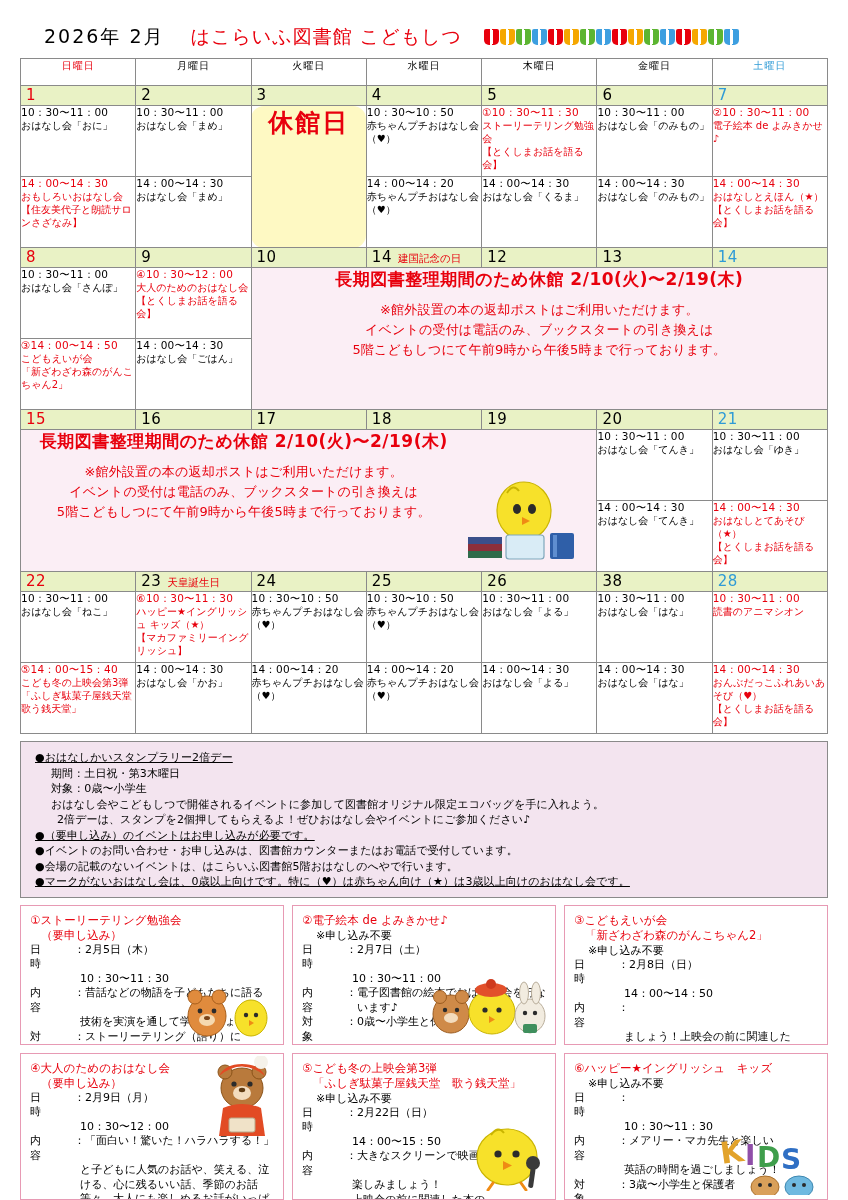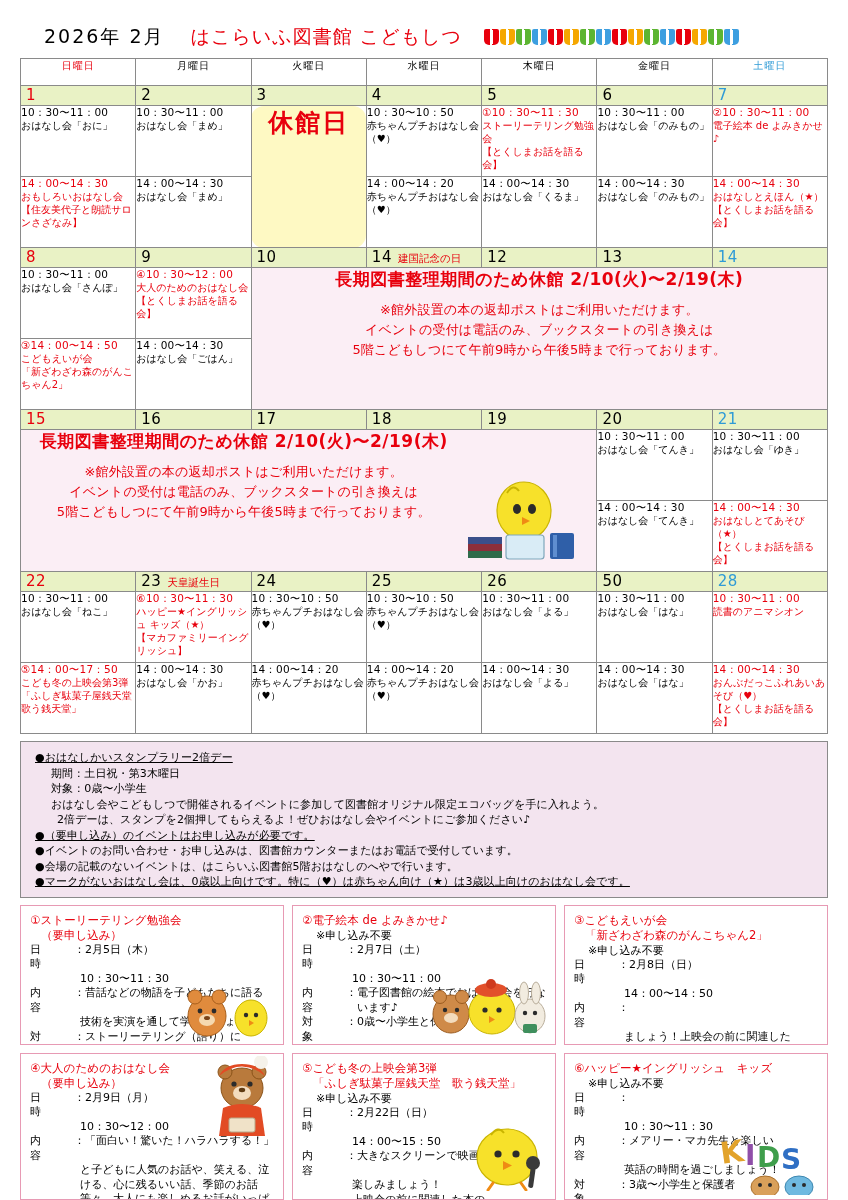--- a/index.html
+++ b/index.html
@@ -382,21 +382,21 @@
           <td>
             <div class="daynum "><span>24</span></div>
           </td>
           <td>
             <div class="daynum "><span>25</span></div>
           </td>
           <td>
             <div class="daynum "><span>26</span></div>
           </td>
           <td>
-            <div class="daynum "><span>50</span></div>
+            <div class="daynum "><span>38</span></div>
           </td>
           <td>
             <div class="daynum sat"><span>28</span></div>
           </td>
         </tr>
         <tr>
           <td class="ev">
             <div class="t">10：30〜11：00</div>
             <div class="n">おはなし会「ねこ」</div>
           </td>
@@ -421,21 +421,21 @@
             <div class="t">10：30〜11：00</div>
             <div class="n">おはなし会「はな」</div>
           </td>
           <td class="ev red">
             <div class="t">10：30〜11：00</div>
             <div class="n">読書のアニマシオン</div>
           </td>
         </tr>
         <tr>
           <td class="ev red">
-            <div class="t">⑤14：00〜17：50</div>
+            <div class="t">⑤14：00〜15：40</div>
             <div class="n">こども冬の上映会第3弾</div>
             <div class="n">「ふしぎ駄菓子屋銭天堂 歌う銭天堂」</div>
           </td>
           <td class="ev">
             <div class="t">14：00〜14：30</div>
             <div class="n">おはなし会「かお」</div>
           </td>
           <td class="ev">
             <div class="t">14：00〜14：20</div>
             <div class="n">赤ちゃんプチおはなし会（♥）</div>

